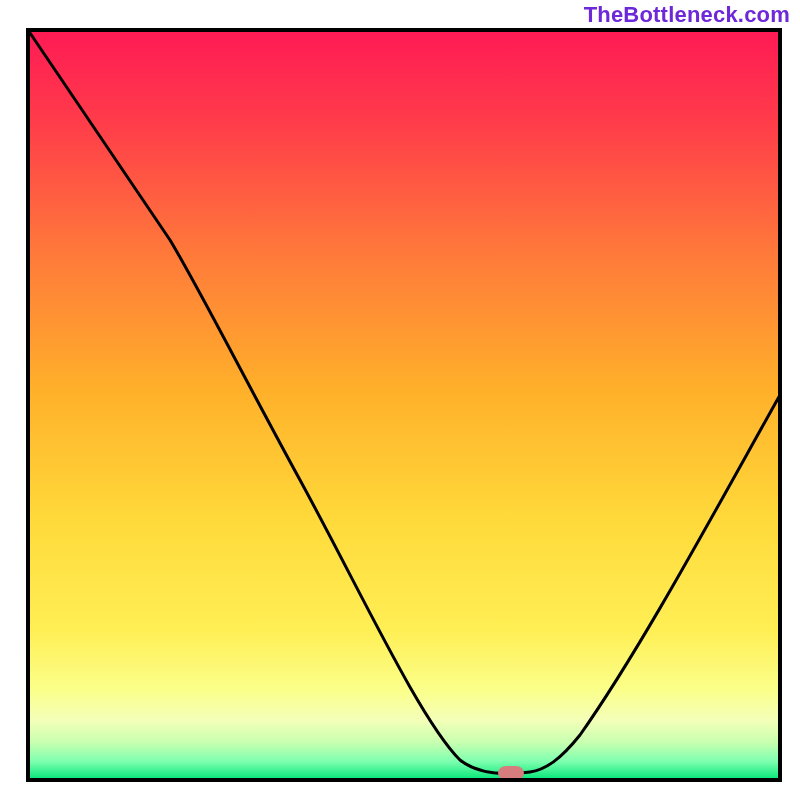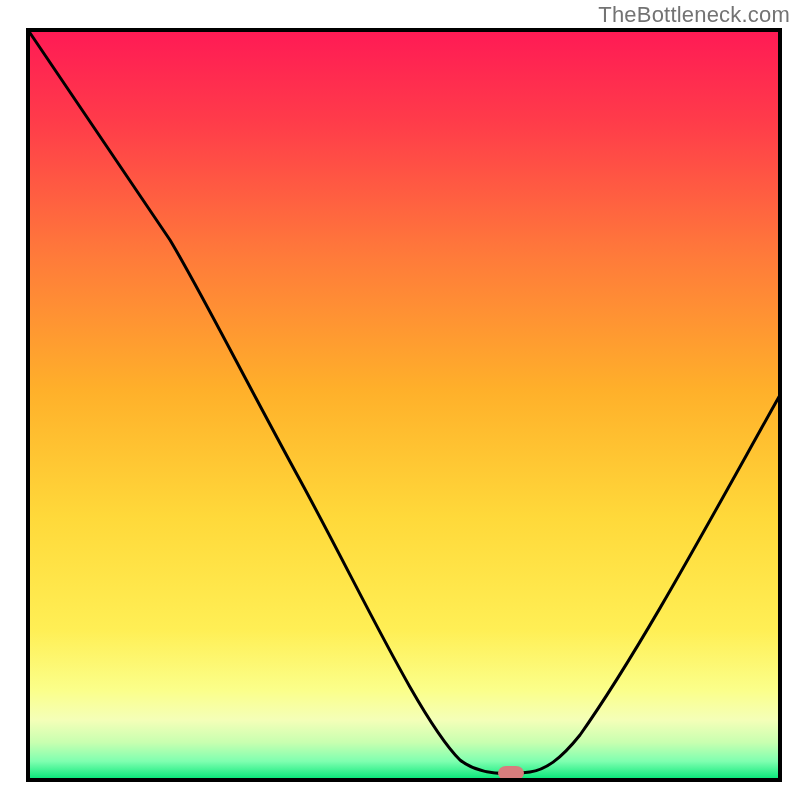--- a/index.html
+++ b/index.html
@@ -12,23 +12,23 @@
   }
   .container {
     position: relative;
     width: 800px;
     height: 800px;
   }
   .watermark {
     position: absolute;
     top: 2px;
     right: 10px;
-    color: #737373;
+    color: #6d28d9;
     font-size: 22px;
-    font-weight: 400;
+    font-weight: 700;
     letter-spacing: 0.2px;
   }
   svg {
     display: block;
   }
 </style>
 </head>
 <body>
 
 <div class="container">

